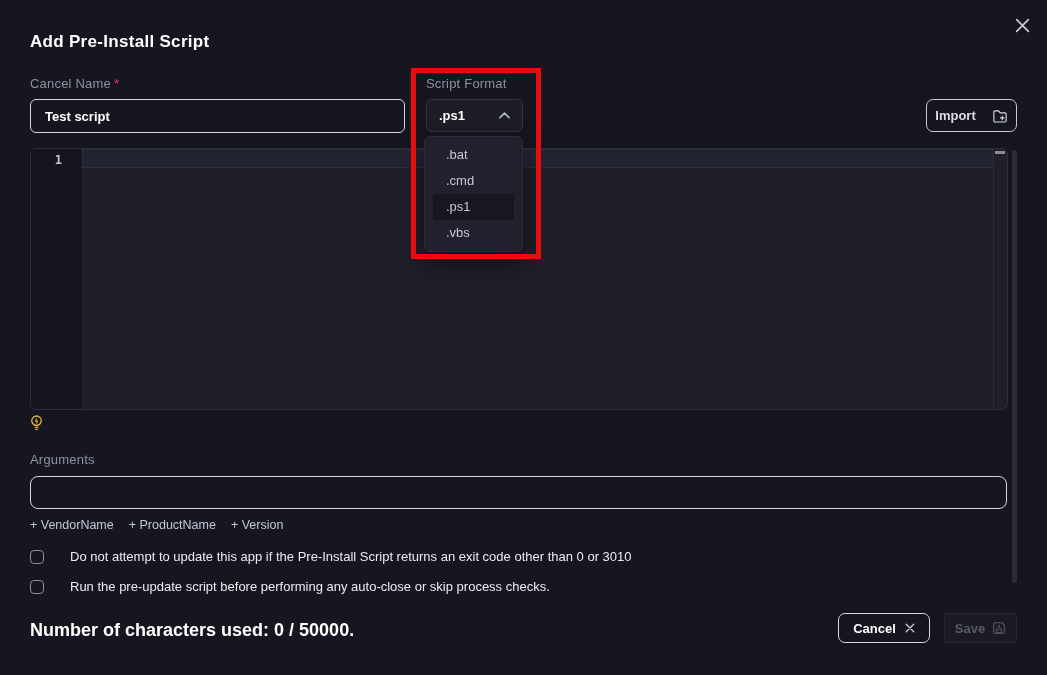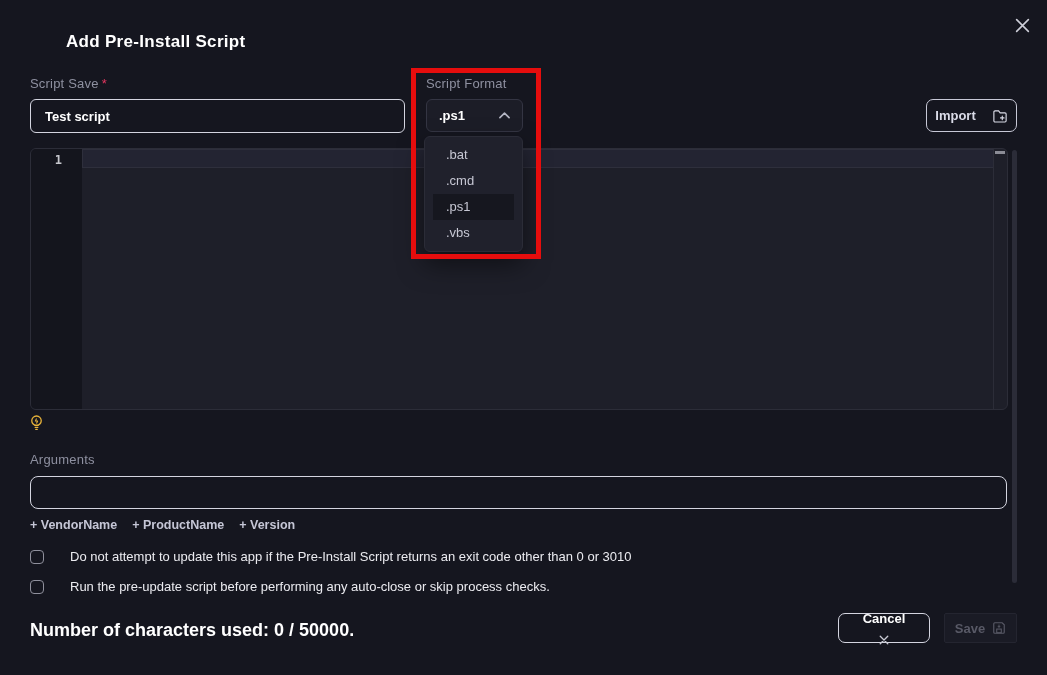--- a/index.html
+++ b/index.html
@@ -8,21 +8,21 @@
     background:#15161f;
     font-family:"Liberation Sans","DejaVu Sans",sans-serif;
     position:relative;
     overflow:hidden;
     color:#fff;
   }
   .abs { position:absolute; }
 
   
   .close-btn { top:14px; right:14px; width:22px; height:22px; background:transparent; border:none; color:#cdced8; cursor:pointer; display:flex; align-items:center; justify-content:center; }
-  .modal-title { left:30px; top:32px; font-size:17px; font-weight:700; color:#ffffff; letter-spacing:.3px;margin-left:36px; }
+  .modal-title { left:30px; top:32px; font-size:17px; font-weight:700; color:#ffffff; letter-spacing:.3px; }
 
   
   .field-label { font-size:13px; color:#8e90a0; letter-spacing:.2px; }
   .required { color:#e4365f; margin-left:3px; }
 
   
   .script-name-label { left:30px; top:76px; }
   .script-name-input {
     left:30px; top:99px; width:375px; height:33px;
     background:transparent; border:1px solid #d4d5e0; border-radius:6px;
@@ -79,38 +79,37 @@
 
   
   .arguments-label { left:30px; top:452px; }
   .arguments-input {
     left:30px; top:476px; width:977px; height:33px;
     background:transparent; border:1px solid #d4d5e0; border-radius:8px;
     color:#fff; font-size:13px; padding:0 14px; outline:none;
     font-family:"Liberation Sans","DejaVu Sans",sans-serif;
   }
   .token-row { left:30px; top:518px; display:flex; gap:15px; }
-  .token { font-size:12.5px; color:#c5c6d6; font-weight:700; cursor:pointer; }
+  .token { font-size:12.5px; color:#c5c6d6; font-weight:400; cursor:pointer; }
 
   
   .check-row { left:30px; display:flex; align-items:center; gap:26px; cursor:pointer; }
   .check-row-1 { top:549px; }
   .check-row-2 { top:579px; }
   .checkbox { width:14px; height:14px; border:1.5px solid #8f909c; border-radius:4px; background:transparent; flex:none; }
   .check-label { font-size:13px; color:#ebebf0; }
 
   
   .char-count { left:30px; top:620px; font-size:18px; font-weight:700; color:#fff; }
   .cancel-btn {
     left:838px; top:613px; width:92px; height:30px;
     background:transparent; border:1px solid #d4d5e0; border-radius:7px;
     display:flex; align-items:center; justify-content:center; gap:9px;
     color:#fff; font-weight:700; font-size:13px; cursor:pointer;
     font-family:"Liberation Sans","DejaVu Sans",sans-serif;
-    flex-direction:column;
   }
   .cancel-x { color:#c9cad4; display:flex; }
   .save-btn {
     left:944px; top:613px; width:73px; height:30px;
     background:#1a1b25; border:1px solid #242530; border-radius:2px;
     display:flex; align-items:center; justify-content:center; gap:7px;
     color:#585966; font-weight:700; font-size:13px;
     font-family:"Liberation Sans","DejaVu Sans",sans-serif;
   }
   .save-icon { color:#585966; display:flex; }
@@ -125,21 +124,21 @@
   <span style="display:flex;">
     <svg width="17" height="17" viewBox="0 0 16 16">
         <path d="M2.5 2.5 L13.5 13.5 M13.5 2.5 L2.5 13.5" stroke="currentColor" stroke-width="1.5" stroke-linecap="round" fill="none"></path>
       </svg>
   </span>
 </button>
 
 <div class="abs modal-title">Add Pre-Install Script</div>
 
 <div class="abs field-label script-name-label">
-  <span>Script Save</span><span class="required">*</span>
+  <span>Cancel Name</span><span class="required">*</span>
 </div>
 <input class="abs script-name-input" value="Test script" style="">
 
 <div class="abs field-label script-format-label">Script Format</div>
 <div class="abs format-select">
   <span class="format-value">.ps1</span>
   <span class="chevron">
     <svg width="11" height="7" viewBox="0 0 12 7">
         <path d="M1 5.8 L6 1 L11 5.8" fill="none" stroke="currentColor" stroke-width="1.8" stroke-linecap="round" stroke-linejoin="round"></path>
       </svg>

